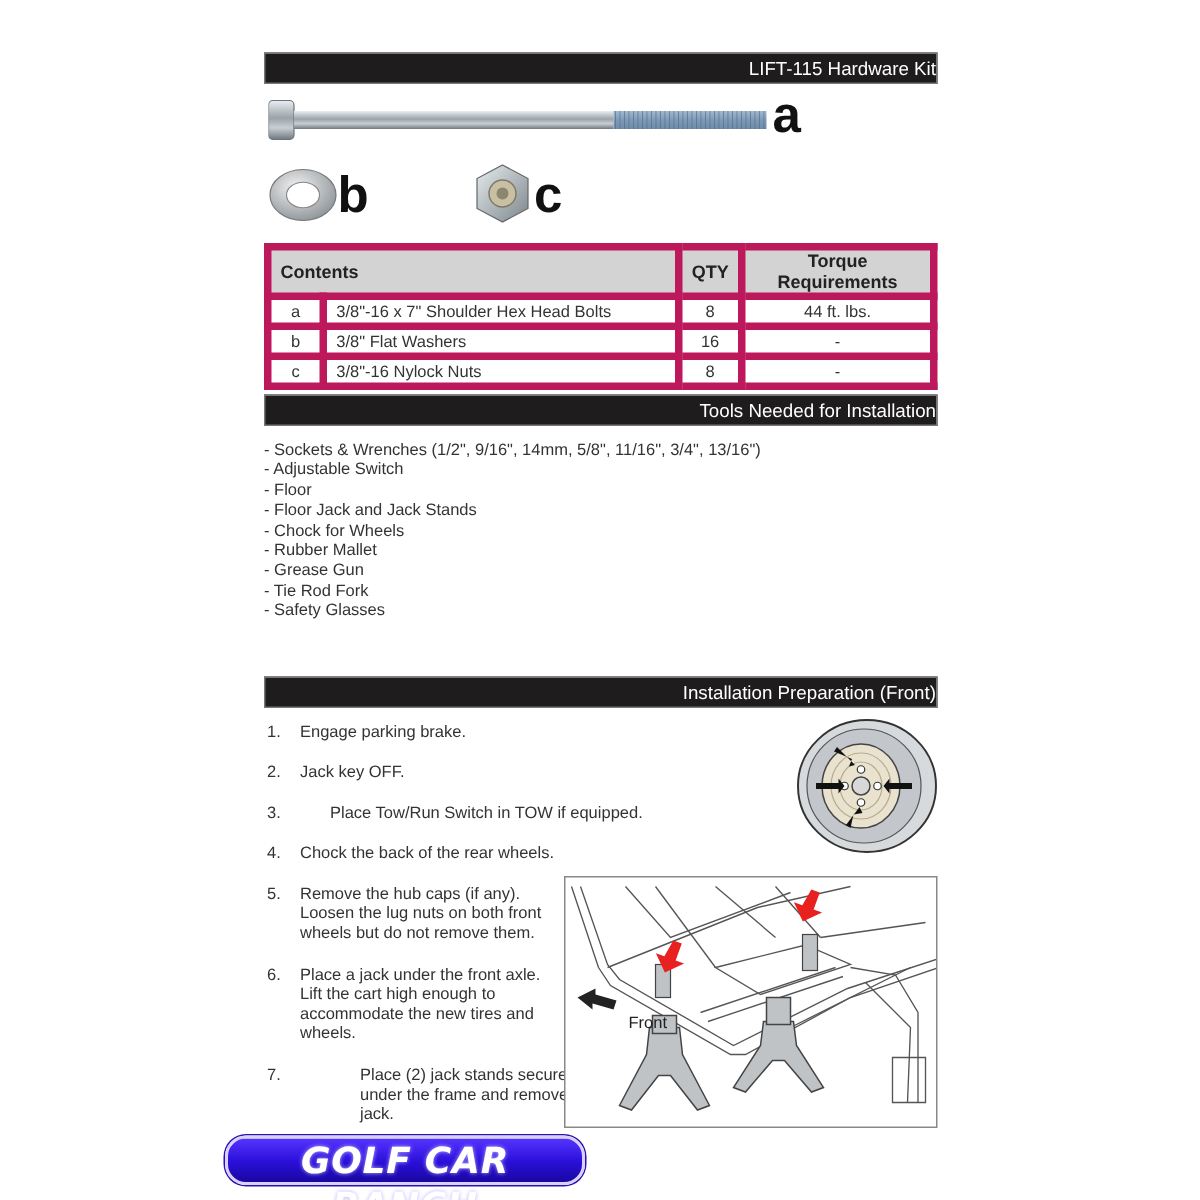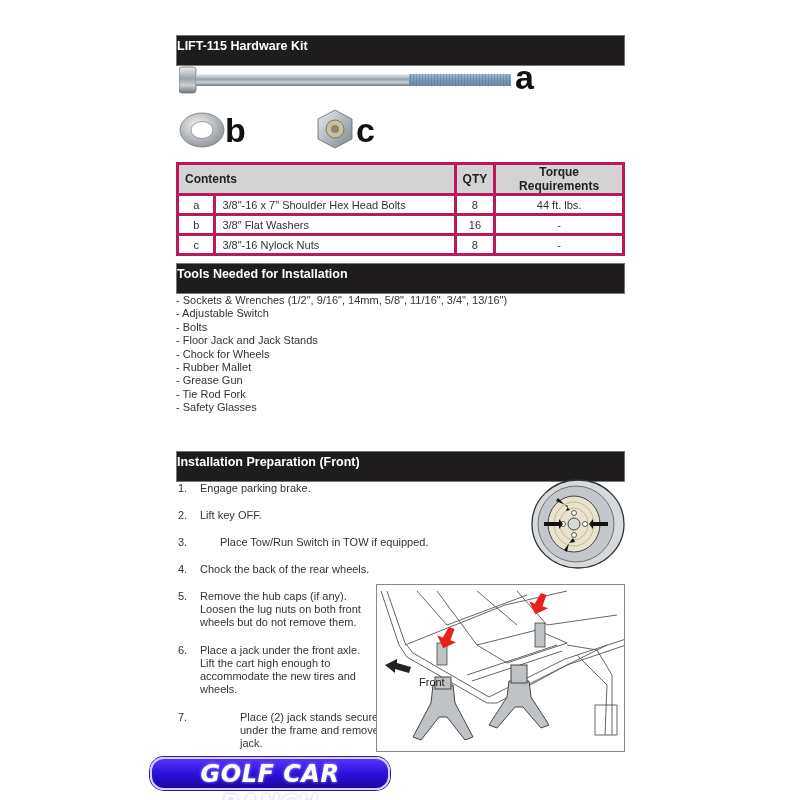--- a/index.html
+++ b/index.html
@@ -1,36 +1,36 @@
 <!DOCTYPE html>
 <html><head>
   <meta charset="utf-8">
   <style>
     * { box-sizing: border-box; margin: 0; padding: 0; }
     html, body { width: 800px; height: 800px; background: #ffffff; overflow: hidden; }
     body { position: relative; font-family: "Liberation Sans", sans-serif; color: #333333; }
 
     .bar {
-      position: absolute; left: 176px; width: 449px; height: 31px;
-      background: #1e1c1c; color: #ffffff; font-weight: bold; font-size: 12.5px;
-      text-align: left; line-height: 21px; border: 1px solid #777;
+      position: absolute; left: 176px; width: 449px; height: 21px;
+      background: #1e1c1c; color: #ffffff; font-weight: normal; font-size: 12.5px;
+      text-align: right; line-height: 21px; border: 1px solid #777;
     }
 
     
     .bolt { position: absolute; left: 179px; top: 65px; width: 334px; height: 30px; }
     .letter { position: absolute; font-family: "Liberation Sans", sans-serif; font-weight: bold; color: #111; font-size: 34px; line-height: 34px; }
     .washer { position: absolute; left: 179px; top: 112px; width: 46px; height: 36px; }
     .nut { position: absolute; left: 315px; top: 108px; width: 40px; height: 42px; }
 
     
     table.hw {
       position: absolute; left: 176px; top: 162px; width: 449px;
       border-collapse: collapse; font-size: 11px; color: #333;
     }
-    table.hw th, table.hw td { border: 3px solid #be185d; height: 20px; padding: 0 6px; }
+    table.hw th, table.hw td { border: 5px solid #be185d; height: 20px; padding: 0 6px; }
     table.hw th { background: #d3d3d3; font-weight: bold; font-size: 12px; color: #222; }
     table.hw th.contents { text-align: left; }
     table.hw td.c { text-align: center; }
     table.hw td.desc { padding-left: 6px; }
 
     
     .tools { position: absolute; left: 176px; top: 294px; font-size: 11px; line-height: 13.4px; color: #333; }
     .tools li { list-style: none; }
 
     
@@ -140,39 +140,39 @@
     <td class="c">-</td>
   </tr>
 </tbody>
   </table>
 
 <div class="bar" style="top:263px;">Tools Needed for Installation</div>
 
 <ul class="tools">
   <li>- Sockets &amp; Wrenches (1/2", 9/16", 14mm, 5/8", 11/16", 3/4", 13/16")</li>
   <li>- Adjustable Switch</li>
-  <li>- Bolts</li>
+  <li>- Floor</li>
   <li>- Floor Jack and Jack Stands</li>
   <li>- Chock for Wheels</li>
   <li>- Rubber Mallet</li>
   <li>- Grease Gun</li>
   <li>- Tie Rod Fork</li>
   <li>- Safety Glasses</li>
 </ul>
 
 <div class="bar" style="top:451px;">Installation Preparation (Front)</div>
 
 <div class="steps">
   <div class="step" style="top:0px;">
     <span class="num">1.</span>
     <span class="txt" style="width:300px;">Engage parking brake.</span>
   </div>
   <div class="step" style="top:27px;">
     <span class="num">2.</span>
-    <span class="txt" style="width:300px;">Lift key OFF.</span>
+    <span class="txt" style="width:300px;">Jack key OFF.</span>
   </div>
   <div class="step" style="top:54px;">
     <span class="num">3.</span>
     <span class="txt" style="width:300px;padding-left:20px;">Place Tow/Run Switch in TOW if equipped.</span>
   </div>
   <div class="step" style="top:81px;">
     <span class="num">4.</span>
     <span class="txt" style="width:300px;">Chock the back of the rear wheels.</span>
   </div>
   <div class="step" style="top:108px;">

